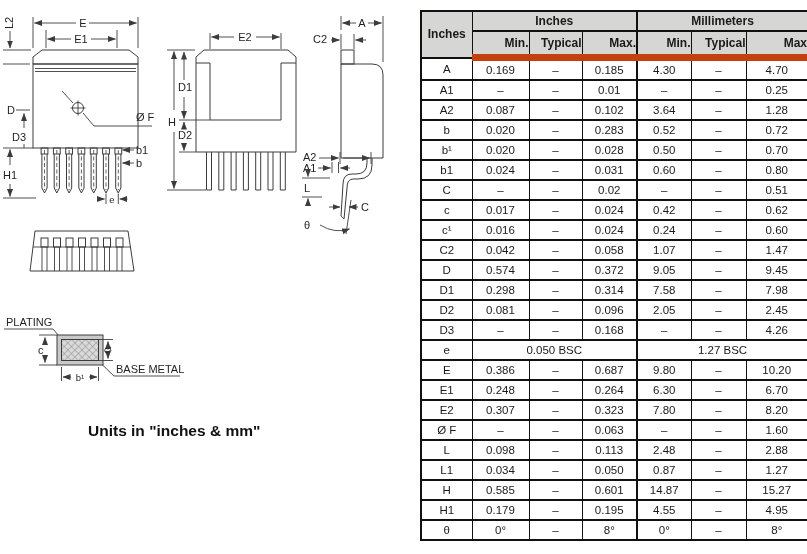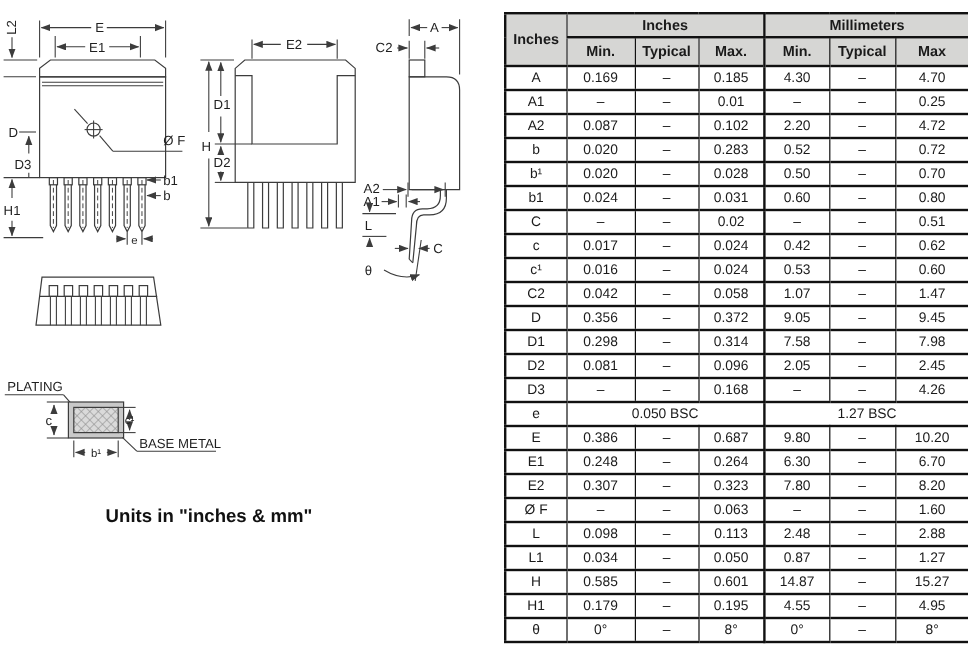--- a/index.html
+++ b/index.html
@@ -23,21 +23,21 @@
   .table-wrap{position:absolute;left:420px;top:10px;width:387px;}
   table{border-collapse:collapse;width:100%;table-layout:fixed;}
   table{border:2.5px solid #111;}
   th,td{
     border:1px solid #111;border-top:2px solid #111;border-bottom:2px solid #111;
     text-align:center;vertical-align:middle;padding:0;font-size:11.5px;
     overflow:hidden;white-space:nowrap;
   }
   thead th{background:#d6d6d4;font-weight:bold;font-size:12px;margin-left:36px;}
   thead tr:first-child th{height:18px;}
-  tr.subhead th{height:22px;border-bottom:1px solid #c2410c;}
+  tr.subhead th{height:22px;border-bottom:7px solid #c2410c;text-align:right;}
   tbody td{height:18px;background:#ffffff;}
   .div-r{border-right:2px solid #111;}
 </style>
 </head>
 <body>
 
 <svg class="drawing" width="420" height="554" viewBox="0 0 420 554">
   <defs>
     <marker id="arw" markerWidth="8" markerHeight="8" refX="7.5" refY="3" orient="auto" markerUnits="userSpaceOnUse">
       <path class="mk" d="M0,0 L8,3 L0,6 Z"></path>
@@ -315,23 +315,23 @@
           <td class="div-r">0.01</td>
           <td>–</td>
           <td>–</td>
           <td>0.25</td>
         </tr>
         <tr>
           <td>A2</td>
           <td>0.087</td>
           <td>–</td>
           <td class="div-r">0.102</td>
-          <td>2.20</td>
-          <td>–</td>
-          <td>4.72</td>
+          <td>3.64</td>
+          <td>–</td>
+          <td>1.28</td>
         </tr>
         <tr>
           <td>b</td>
           <td>0.020</td>
           <td>–</td>
           <td class="div-r">0.283</td>
           <td>0.52</td>
           <td>–</td>
           <td>0.72</td>
         </tr>
@@ -369,36 +369,36 @@
           <td class="div-r">0.024</td>
           <td>0.42</td>
           <td>–</td>
           <td>0.62</td>
         </tr>
         <tr>
           <td>c¹</td>
           <td>0.016</td>
           <td>–</td>
           <td class="div-r">0.024</td>
-          <td>0.53</td>
+          <td>0.24</td>
           <td>–</td>
           <td>0.60</td>
         </tr>
         <tr>
           <td>C2</td>
           <td>0.042</td>
           <td>–</td>
           <td class="div-r">0.058</td>
           <td>1.07</td>
           <td>–</td>
           <td>1.47</td>
         </tr>
         <tr>
           <td>D</td>
-          <td>0.356</td>
+          <td>0.574</td>
           <td>–</td>
           <td class="div-r">0.372</td>
           <td>9.05</td>
           <td>–</td>
           <td>9.45</td>
         </tr>
         <tr>
           <td>D1</td>
           <td>0.298</td>
           <td>–</td>

